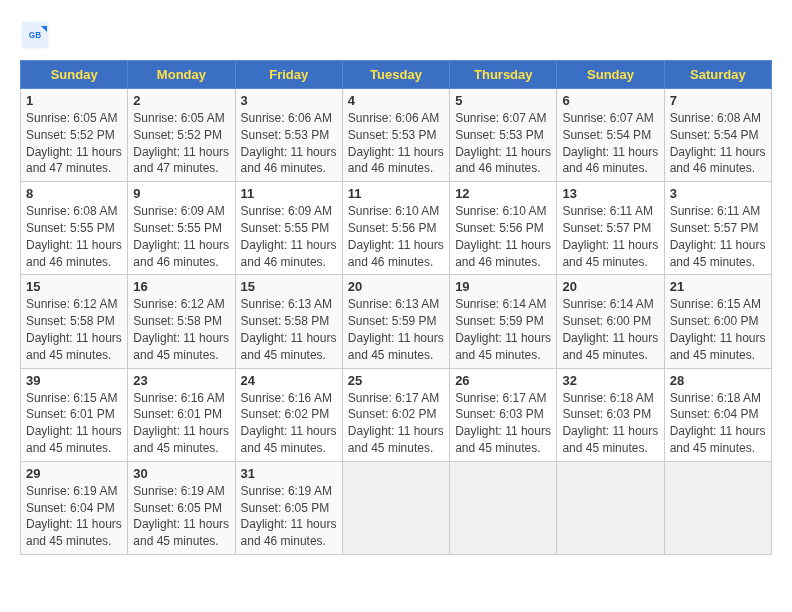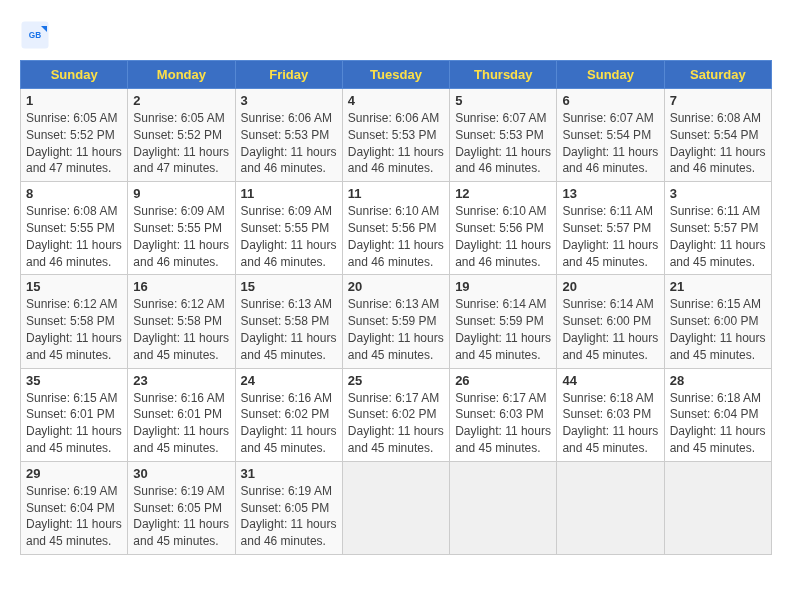--- a/index.html
+++ b/index.html
@@ -210,41 +210,41 @@
           <span class="day-num">20</span>
           <div class="day-info">Sunrise: 6:14 AM<br>Sunset: 6:00 PM<br>Daylight: 11 hours<br>and 45 minutes.</div>
         </td>
         <td>
           <span class="day-num">21</span>
           <div class="day-info">Sunrise: 6:15 AM<br>Sunset: 6:00 PM<br>Daylight: 11 hours<br>and 45 minutes.</div>
         </td>
       </tr>
       <tr>
         <td>
-          <span class="day-num">35</span>
+          <span class="day-num">39</span>
           <div class="day-info">Sunrise: 6:15 AM<br>Sunset: 6:01 PM<br>Daylight: 11 hours<br>and 45 minutes.</div>
         </td>
         <td>
           <span class="day-num">23</span>
           <div class="day-info">Sunrise: 6:16 AM<br>Sunset: 6:01 PM<br>Daylight: 11 hours<br>and 45 minutes.</div>
         </td>
         <td>
           <span class="day-num">24</span>
           <div class="day-info">Sunrise: 6:16 AM<br>Sunset: 6:02 PM<br>Daylight: 11 hours<br>and 45 minutes.</div>
         </td>
         <td>
           <span class="day-num">25</span>
           <div class="day-info">Sunrise: 6:17 AM<br>Sunset: 6:02 PM<br>Daylight: 11 hours<br>and 45 minutes.</div>
         </td>
         <td>
           <span class="day-num">26</span>
           <div class="day-info">Sunrise: 6:17 AM<br>Sunset: 6:03 PM<br>Daylight: 11 hours<br>and 45 minutes.</div>
         </td>
         <td>
-          <span class="day-num">44</span>
+          <span class="day-num">32</span>
           <div class="day-info">Sunrise: 6:18 AM<br>Sunset: 6:03 PM<br>Daylight: 11 hours<br>and 45 minutes.</div>
         </td>
         <td>
           <span class="day-num">28</span>
           <div class="day-info">Sunrise: 6:18 AM<br>Sunset: 6:04 PM<br>Daylight: 11 hours<br>and 45 minutes.</div>
         </td>
       </tr>
       <tr>
         <td>
           <span class="day-num">29</span>

